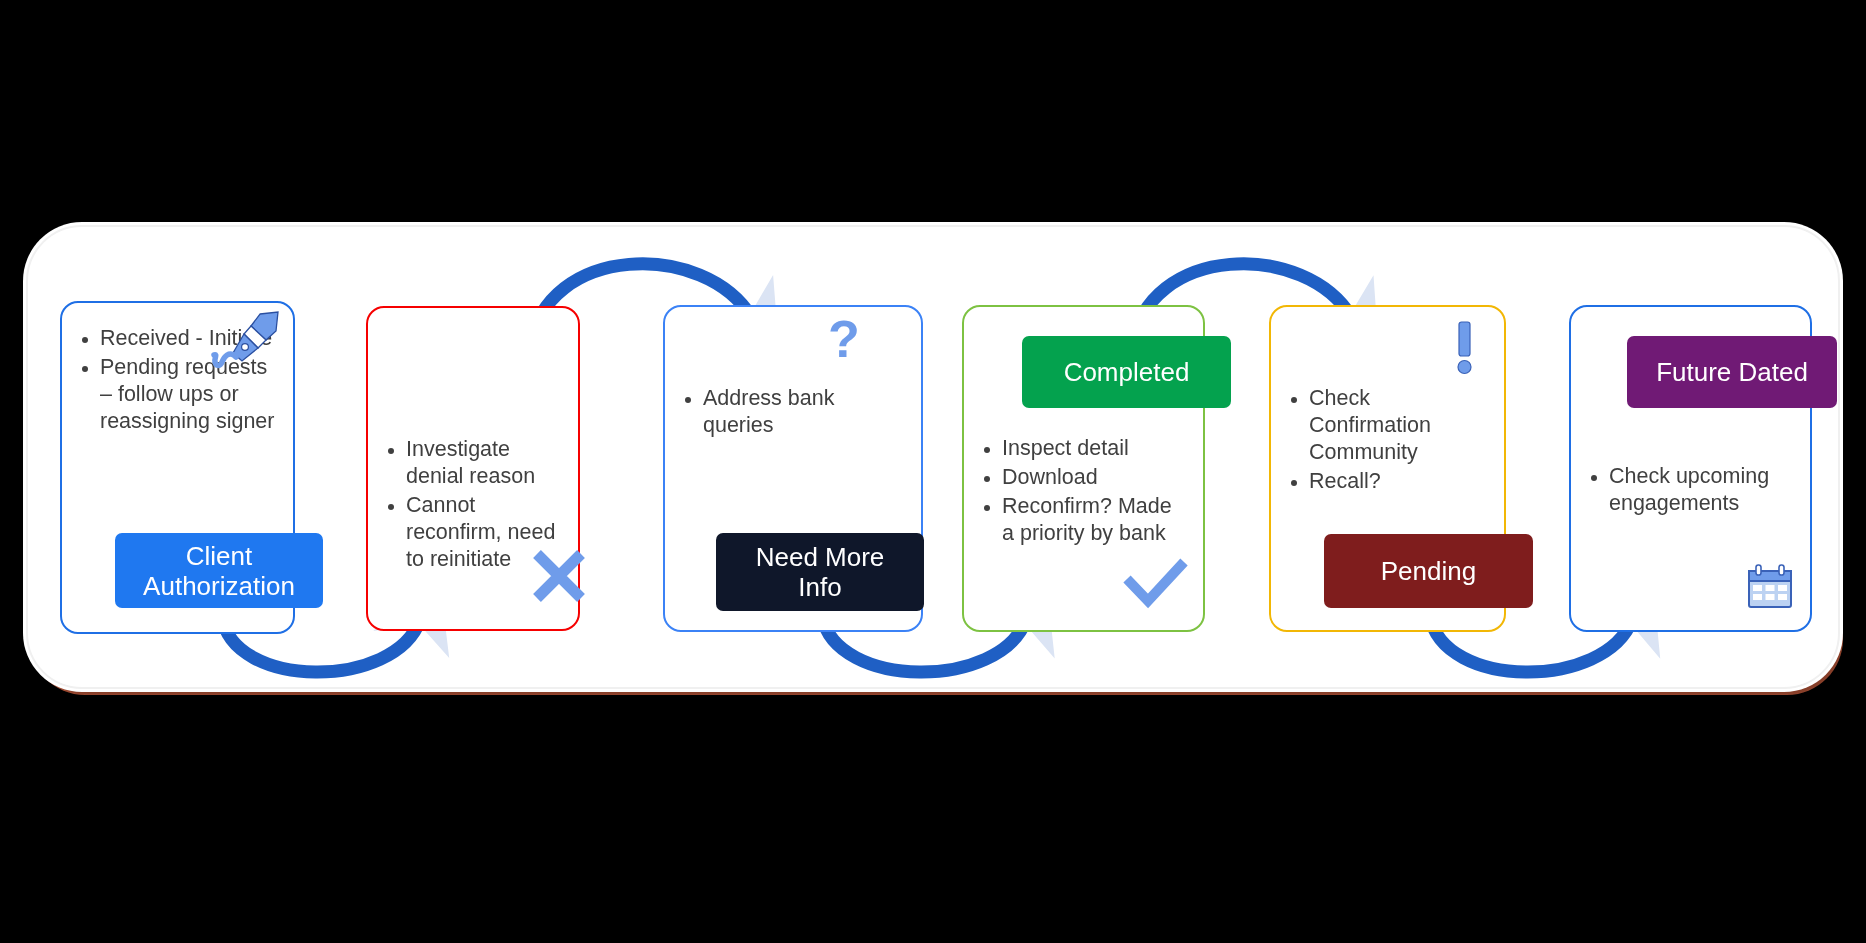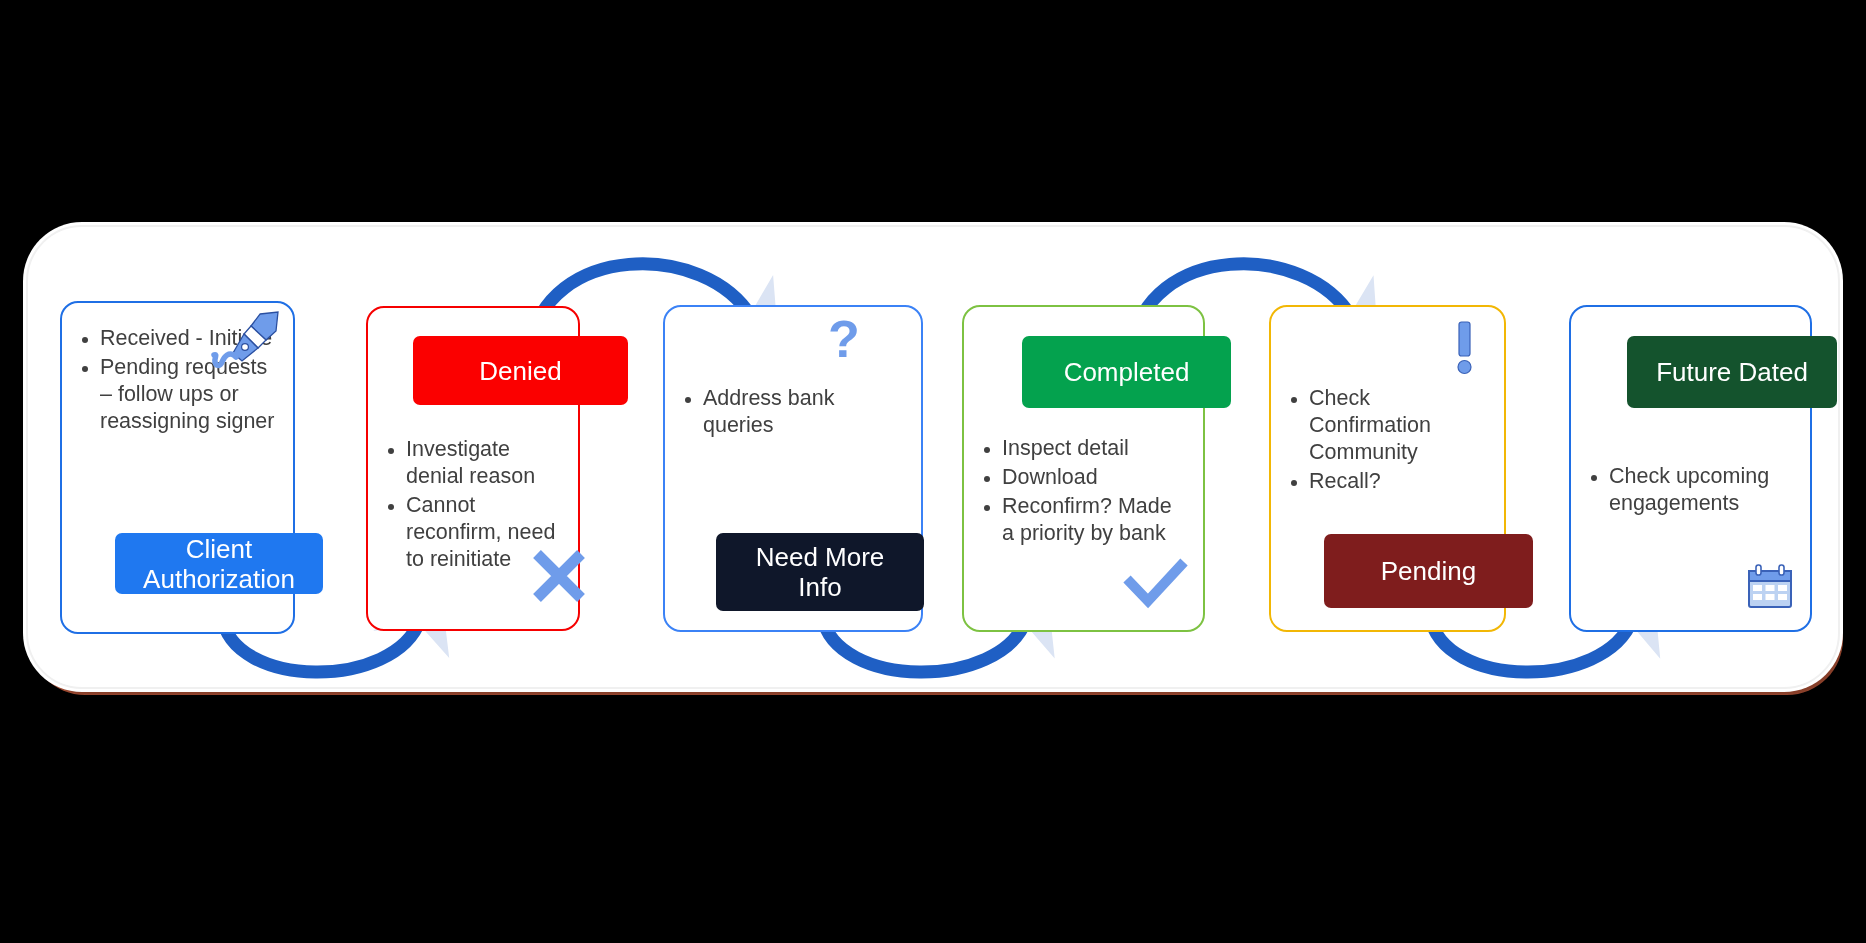--- a/index.html
+++ b/index.html
@@ -53,36 +53,36 @@
     color:#ffffff;font-size:26px;line-height:30px;text-align:center;
     font-family:"Liberation Sans",sans-serif;
     box-sizing:border-box;padding:4px 10px;
   }
 
   
   .glyph{position:absolute;pointer-events:none;}
 
   
   #card-client{left:60px;top:301px;width:235px;height:333px;border:2px solid #1f6fe5;}
-  #badge-client{left:115px;top:533px;width:208px;height:61px;background:#1f78f0;flex-direction:column;}
+  #badge-client{left:115px;top:533px;width:208px;height:75px;background:#1f78f0;flex-direction:column;}
 
   #card-denied{left:366px;top:306px;width:214px;height:325px;border:2px solid #f60000;}
   #badge-denied{left:413px;top:336px;width:215px;height:69px;background:#fb0000;}
 
   #card-nmi{left:663px;top:305px;width:260px;height:327px;border:2px solid #3b82f6;}
   #badge-nmi{left:716px;top:533px;width:208px;height:78px;background:#0f172a;flex-direction:column;}
 
   #card-completed{left:962px;top:305px;width:243px;height:327px;border:2px solid #7dc242;}
   #badge-completed{left:1022px;top:336px;width:209px;height:72px;background:#04a24e;}
 
   #card-pending{left:1269px;top:305px;width:237px;height:327px;border:2px solid #f2b705;}
   #badge-pending{left:1324px;top:534px;width:209px;height:74px;background:#7f1d1d;}
 
   #card-future{left:1569px;top:305px;width:243px;height:327px;border:2px solid #1f6fe5;}
-  #badge-future{left:1627px;top:336px;width:210px;height:72px;background:#14532d;}
+  #badge-future{left:1627px;top:336px;width:210px;height:72px;background:#701a75;}
 
   .badge span{display:block;}
 </style>
 </head>
 <body>
 
 <div id="stage">
 
   <div class="outer-frame"></div>
 
@@ -126,23 +126,20 @@
     <span>Authorization</span>
   </div>
 
   <div class="card" id="card-denied">
     <div class="card-body" style="padding-top:128px;">
       <ul class="bullets">
         <li>Investigate denial reason</li>
         <li>Cannot reconfirm, need to reinitiate</li>
       </ul>
     </div>
-  </div>
-  <div class="badge" id="badge-denied">
-    <span>Denied</span>
   </div>
 
   <svg class="glyph" style="left:529px;top:546px;" width="60" height="60" viewBox="0 0 60 60">
     <path d="M8,8 L52,52 M52,8 L8,52" stroke="#6f9cea" stroke-width="11" stroke-linecap="butt"></path>
   </svg>
 
   <div class="card" id="card-nmi">
     <div class="card-body" style="padding-top:78px;">
       <ul class="bullets">
         <li>Address bank queries</li>

